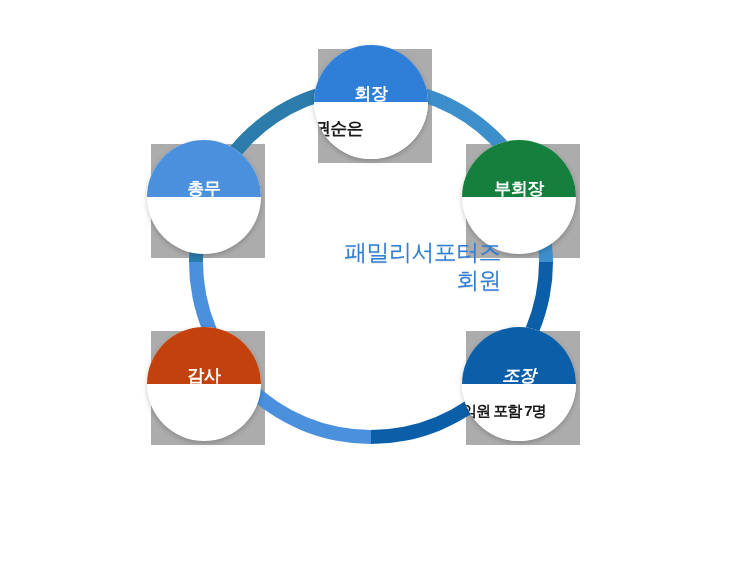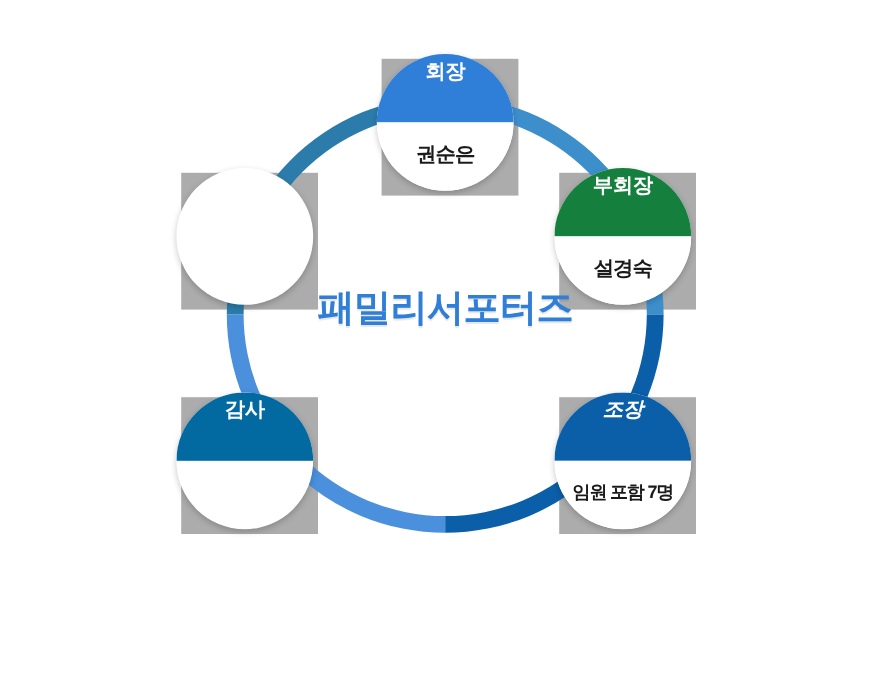--- a/index.html
+++ b/index.html
@@ -67,33 +67,32 @@
     background: #ffffff;
     box-shadow: 0 2px 5px rgba(0,0,0,0.22);
   }
   .node-top {
     position: absolute;
     left: 0;
     top: 0;
     width: 100%;
     height: 50%;
     display: flex;
-    align-items: flex-start;
+    align-items: flex-end;
     justify-content: center;
   }
   .node-bottom {
     position: absolute;
     left: 0;
     top: 50%;
     width: 100%;
     height: 50%;
     background: #ffffff;
     display: flex;
     align-items: center;
-    justify-content: center;
   }
   .node-role {
     color: #ffffff;
     font-size: 17px;
     font-weight: bold;
     letter-spacing: -0.3px;
     line-height: 1;
     margin-top: 6px;
     white-space: nowrap;
   }
@@ -110,24 +109,24 @@
     font-size: 15px;
     letter-spacing: -1px;
   }
 
   
   .center-label {
     position: absolute;
     left: 241px;
     top: 238px;
     width: 260px;
-    text-align: center;
+    text-align: right;
     color: #2f7ed8;
-    font-size: 31px;
-    font-weight: bold;
+    font-size: 23px;
+    font-weight: normal;
     line-height: 1.22;
     letter-spacing: -0.6px;
     text-shadow: 0 1px 1px rgba(0,0,0,0.10);
   }
   .center-label .line2 {
     display: block;
   }
 </style>
 </head>
 <body>
@@ -156,39 +155,40 @@
             <span class="node-role">회장</span>
           </div>
           <div class="node-bottom">
             <span class="node-name">권순은</span>
           </div>
         </div>
         <div class="node" style="left: 462px; top: 140px;">
           <div class="node-top" style="background: #15803d;">
             <span class="node-role">부회장</span>
           </div>
-          <div class="node-bottom">
-            <span class="node-name">설경숙</span>
-          </div>
         </div>
         <div class="node" style="left: 462px; top: 327px;">
           <div class="node-top" style="background: rgb(11, 94, 168); font-style: italic;">
             <span class="node-role">조장</span>
           </div>
           <div class="node-bottom">
             <span class="node-name compact">임원 포함 7명</span>
           </div>
         </div>
         <div class="node" style="left: 147px; top: 327px;">
-          <div class="node-top" style="background: #0369a1;">
+          <div class="node-top" style="background: #c2410c;">
             <span class="node-role">감사</span>
           </div>
         </div>
         <div class="node" style="left: 147px; top: 140px;">
+          <div class="node-top" style="background: rgb(74, 144, 221);">
+            <span class="node-role">총무</span>
+          </div>
         </div>
       </div>
 
     <div class="center-label">
       <span>패밀리서포터즈</span>
+      <span class="line2">회원</span>
     </div>
 
   </div>
 </div>
 
 </body></html>

